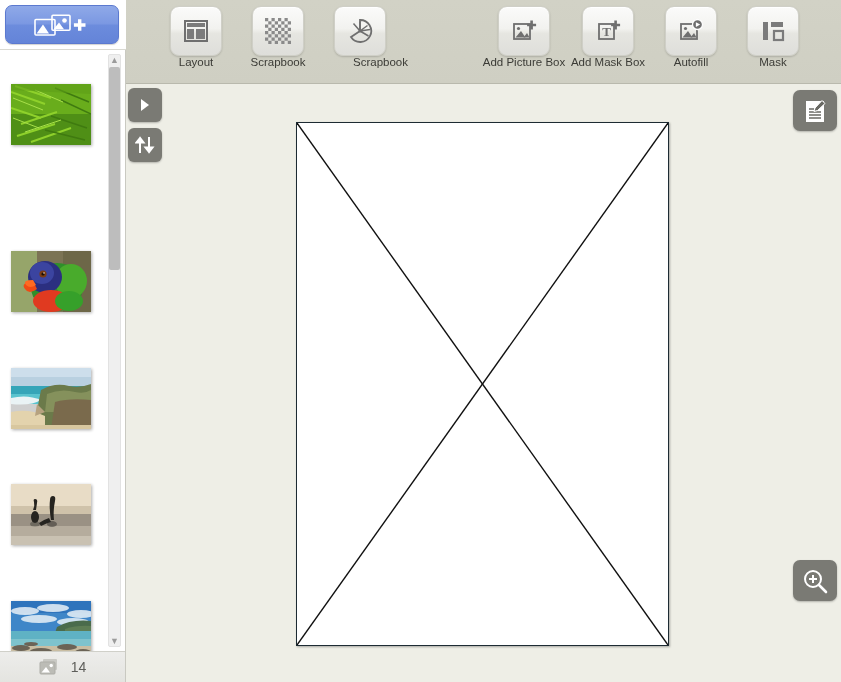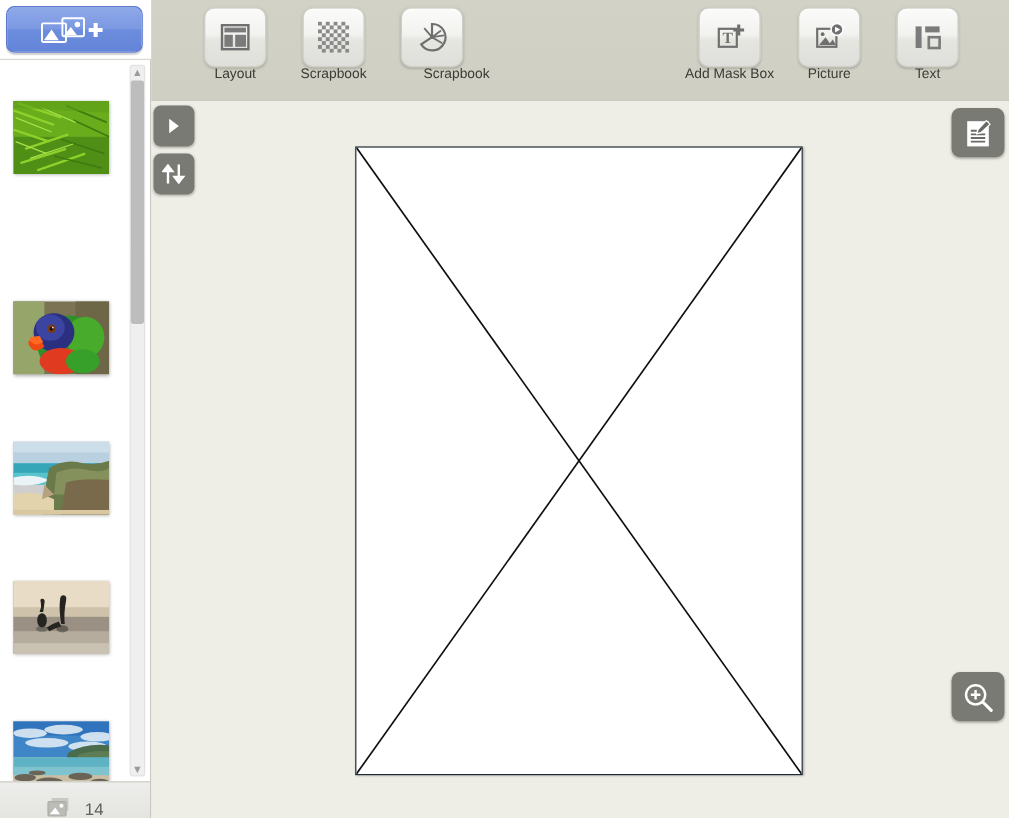--- a/index.html
+++ b/index.html
@@ -157,21 +157,21 @@
   .sb-footer {
     position: absolute;
     left: 0;
     bottom: 0;
     width: 125px;
     height: 31px;
     background: linear-gradient(to bottom, #ededeb 0%, #e4e4e0 100%);
     border-top: 1px solid #d0d0c9;
     box-sizing: border-box;
     display: flex;
-    align-items: flex-end;
+    align-items: center;
     justify-content: center;
     gap: 10px;
   }
   .sb-count {
     font-size: 14px;
     color: #5e5e5a;
   }
 
   
   .canvas {
@@ -304,20 +304,32 @@
         <svg width="26" height="26" viewBox="0 0 26 26">
           <path d="M13 2 A11 11 0 1 1 4 19 L13 13 Z" fill="none" stroke="#6f6f6f" stroke-width="1.8"></path>
           <path d="M13 13 L13 3.5 M13 13 L20.5 7.5 M13 13 L23 11.5 M13 13 L21.5 18 M13 13 L6.5 5.5" stroke="#6f6f6f" stroke-width="1.5"></path>
           <circle cx="13" cy="13" r="1.6" fill="#6f6f6f"></circle>
         </svg>
       </div>
       <div class="tool-label">Scrapbook</div>
     </div>
 
 
+    <div class="tool" style="left:350px;">
+      <div class="tool-icon">
+        <svg width="26" height="26" viewBox="0 0 26 26">
+          <rect x="3" y="6" width="16" height="15" fill="none" stroke="#6f6f6f" stroke-width="1.8"></rect>
+          <circle cx="7.5" cy="10.5" r="1.6" fill="#6f6f6f"></circle>
+          <path d="M4.5 19.5 L10 13 L14.5 19.5 Z" fill="#6f6f6f"></path>
+          <path d="M12.5 19.5 L16 15 L18.5 19.5 Z" fill="#6f6f6f"></path>
+          <path d="M19.3 2.5 h2.6 v3.2 h3.2 v2.6 h-3.2 v3.2 h-2.6 v-3.2 h-3.2 v-2.6 h3.2 z" fill="#6f6f6f"></path>
+        </svg>
+      </div>
+      <div class="tool-label">Add Picture Box</div>
+    </div>
 
     <div class="tool" style="left:434px;">
       <div class="tool-icon">
         <svg width="26" height="26" viewBox="0 0 26 26">
           <rect x="4" y="6" width="15" height="15" fill="none" stroke="#6f6f6f" stroke-width="1.8"></rect>
           <text x="11.5" y="18" font-family="Liberation Serif, serif" font-size="13" font-weight="bold" fill="#6f6f6f" text-anchor="middle">T</text>
           <path d="M19.3 2.5 h2.6 v3.2 h3.2 v2.6 h-3.2 v3.2 h-2.6 v-3.2 h-3.2 v-2.6 h3.2 z" fill="#6f6f6f"></path>
         </svg>
       </div>
       <div class="tool-label">Add Mask Box</div>
@@ -327,32 +339,32 @@
       <div class="tool-icon">
         <svg width="26" height="26" viewBox="0 0 26 26">
           <rect x="3" y="6" width="16" height="15" fill="none" stroke="#6f6f6f" stroke-width="1.8"></rect>
           <circle cx="7.5" cy="10.5" r="1.6" fill="#6f6f6f"></circle>
           <path d="M4.5 19.5 L10 13 L14.5 19.5 Z" fill="#6f6f6f"></path>
           <path d="M12.5 19.5 L16 15 L18.5 19.5 Z" fill="#6f6f6f"></path>
           <circle cx="19.5" cy="6.5" r="5" fill="#6f6f6f" stroke="#fdfdfd" stroke-width="1.3"></circle>
           <path d="M17.9 4.2 L22.2 6.6 L17.9 9 Z" fill="#ffffff"></path>
         </svg>
       </div>
-      <div class="tool-label">Picture</div>
+      <div class="tool-label">Autofill</div>
     </div>
 
     <div class="tool" style="left:599px;">
       <div class="tool-icon">
         <svg width="26" height="26" viewBox="0 0 26 26">
           <rect x="3" y="4" width="5" height="18" fill="#7b7b7b"></rect>
           <rect x="11" y="4" width="12" height="5" fill="#7b7b7b"></rect>
           <rect x="14" y="13" width="9" height="9" fill="none" stroke="#7b7b7b" stroke-width="2.2"></rect>
         </svg>
       </div>
-      <div class="tool-label">Text</div>
+      <div class="tool-label">Mask</div>
     </div>
   </div>
 
   <div class="sidebar">
     <div class="thumb-list">
 
       <div class="thumb" style="top:34px;">
         <svg viewBox="0 0 80 61" preserveAspectRatio="none">
           <rect width="80" height="61" fill="#4f8f16"></rect>
           <rect width="80" height="30" fill="#69ad1c"></rect>

